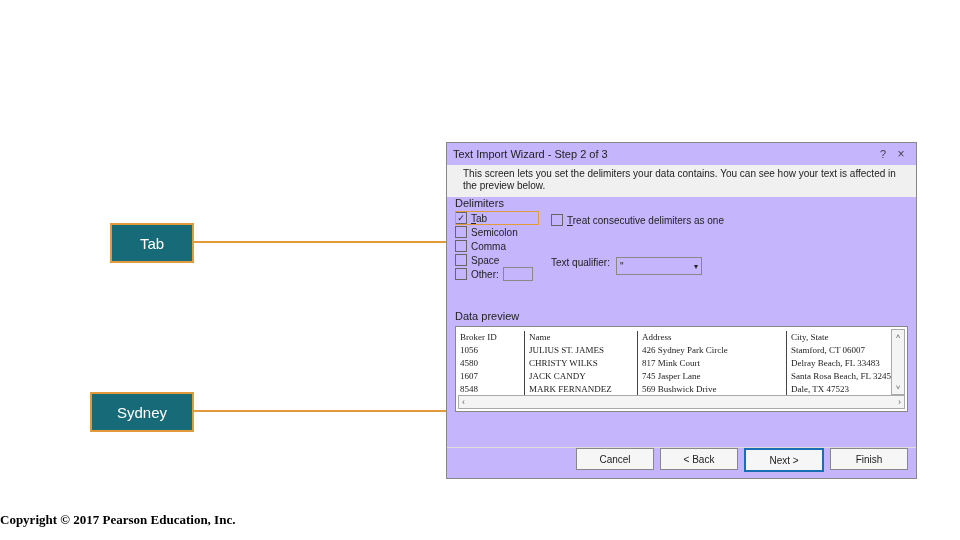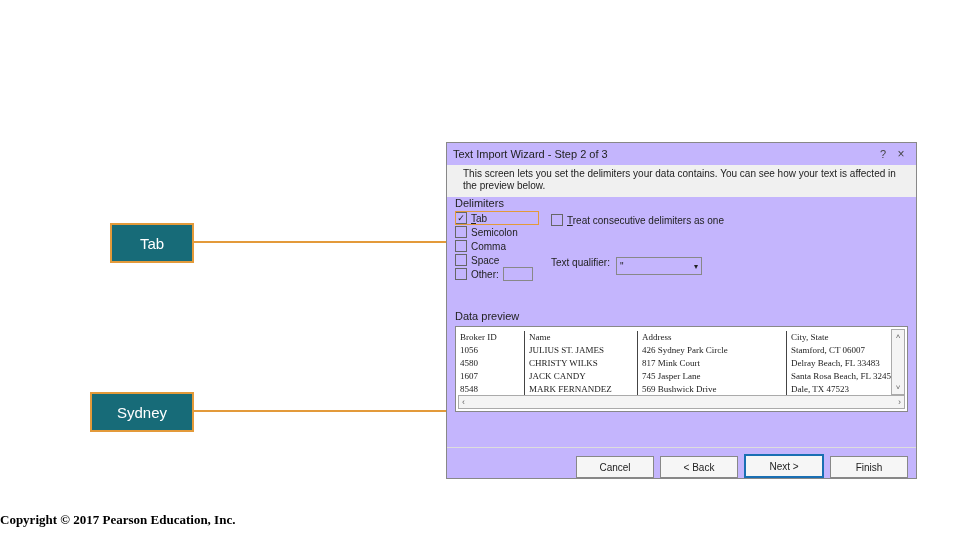--- a/index.html
+++ b/index.html
@@ -42,21 +42,21 @@
 .other-input{width:28px;height:12px;border:1px solid #888;margin-left:4px;font-size:9px}
 .preview-area{position:relative;margin-top:21px}
 .preview-label{font-size:11px;margin-bottom:4px}
 .preview-box{border:1px solid #888;height:84px;position:relative;background:#fff;overflow:hidden}
 .preview-table{font-family:Liberation Serif, serif;font-size:9px;line-height:13px;white-space:nowrap;position:absolute;left:4px;top:4px}
 .pt-row{display:flex}
 .pt-cell{border-right:1px solid #444;padding:0 4px 0 0;margin-right:4px}
 .c1{width:60px}.c2{width:104px}.c3{width:140px}.c4{width:148px}
 .h-scroll{position:absolute;left:2px;right:2px;bottom:2px;height:12px;border:1px solid #aaa;background:#f4f4f4;display:flex;align-items:center;justify-content:space-between;font-size:9px;color:#666;padding:0 3px}
 .v-scroll{position:absolute;top:2px;bottom:16px;right:2px;width:12px;border:1px solid #aaa;background:#f4f4f4;display:flex;flex-direction:column;align-items:center;justify-content:space-between;font-size:8px;color:#666;padding:2px 0}
-.dlg-buttons{position:absolute;left:0;right:0;bottom:0;height:30px;border-top:1px solid #ddd;display:flex;align-items:flex-end;justify-content:flex-end;padding:0 8px;gap:6px}
+.dlg-buttons{position:absolute;left:0;right:0;bottom:0;height:30px;border-top:1px solid #ddd;display:flex;align-items:flex-start;justify-content:flex-end;padding:0 8px;gap:6px}
 .btn{min-width:60px;height:20px;border:1px solid #888;background:#f6f6f6;display:flex;align-items:center;justify-content:center;font-size:10px;padding:0 8px}
 .btn.primary{border:2px solid #1a6fb3}
 .und{text-decoration:underline}
 
 
 .copyright{position:absolute;left:0;bottom:12px;width:960px;font-size:13px;font-weight:700;font-family:Georgia,"Times New Roman",serif}
 </style>
 </head>
 <body>
 

